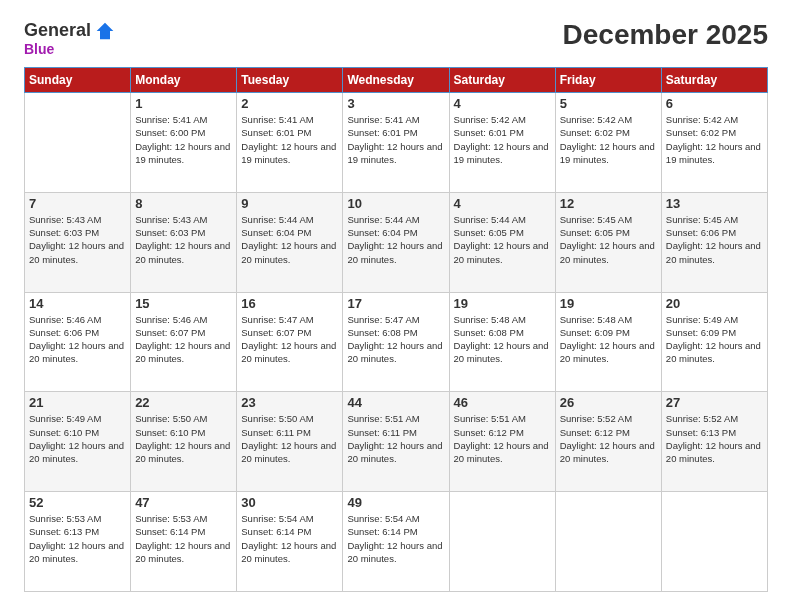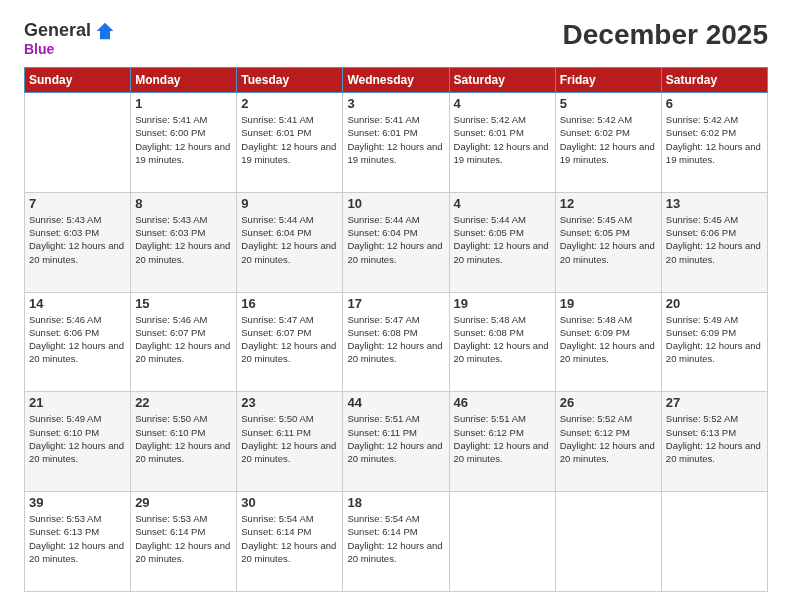--- a/index.html
+++ b/index.html
@@ -255,33 +255,33 @@
             <span class="day-number">26</span>
             <div class="day-info">Sunrise: 5:52 AM<br>Sunset: 6:12 PM<br>Daylight: 12 hours and 20 minutes.</div>
           </td>
           <td>
             <span class="day-number">27</span>
             <div class="day-info">Sunrise: 5:52 AM<br>Sunset: 6:13 PM<br>Daylight: 12 hours and 20 minutes.</div>
           </td>
         </tr>
         <tr>
           <td>
-            <span class="day-number">39</span>
+            <span class="day-number">52</span>
             <div class="day-info">Sunrise: 5:53 AM<br>Sunset: 6:13 PM<br>Daylight: 12 hours and 20 minutes.</div>
           </td>
           <td>
-            <span class="day-number">29</span>
+            <span class="day-number">47</span>
             <div class="day-info">Sunrise: 5:53 AM<br>Sunset: 6:14 PM<br>Daylight: 12 hours and 20 minutes.</div>
           </td>
           <td>
             <span class="day-number">30</span>
             <div class="day-info">Sunrise: 5:54 AM<br>Sunset: 6:14 PM<br>Daylight: 12 hours and 20 minutes.</div>
           </td>
           <td>
-            <span class="day-number">18</span>
+            <span class="day-number">49</span>
             <div class="day-info">Sunrise: 5:54 AM<br>Sunset: 6:14 PM<br>Daylight: 12 hours and 20 minutes.</div>
           </td>
           <td class="empty-cell"></td>
           <td class="empty-cell"></td>
           <td class="empty-cell"></td>
         </tr>
       </tbody>
   </table>
 </div>
 

